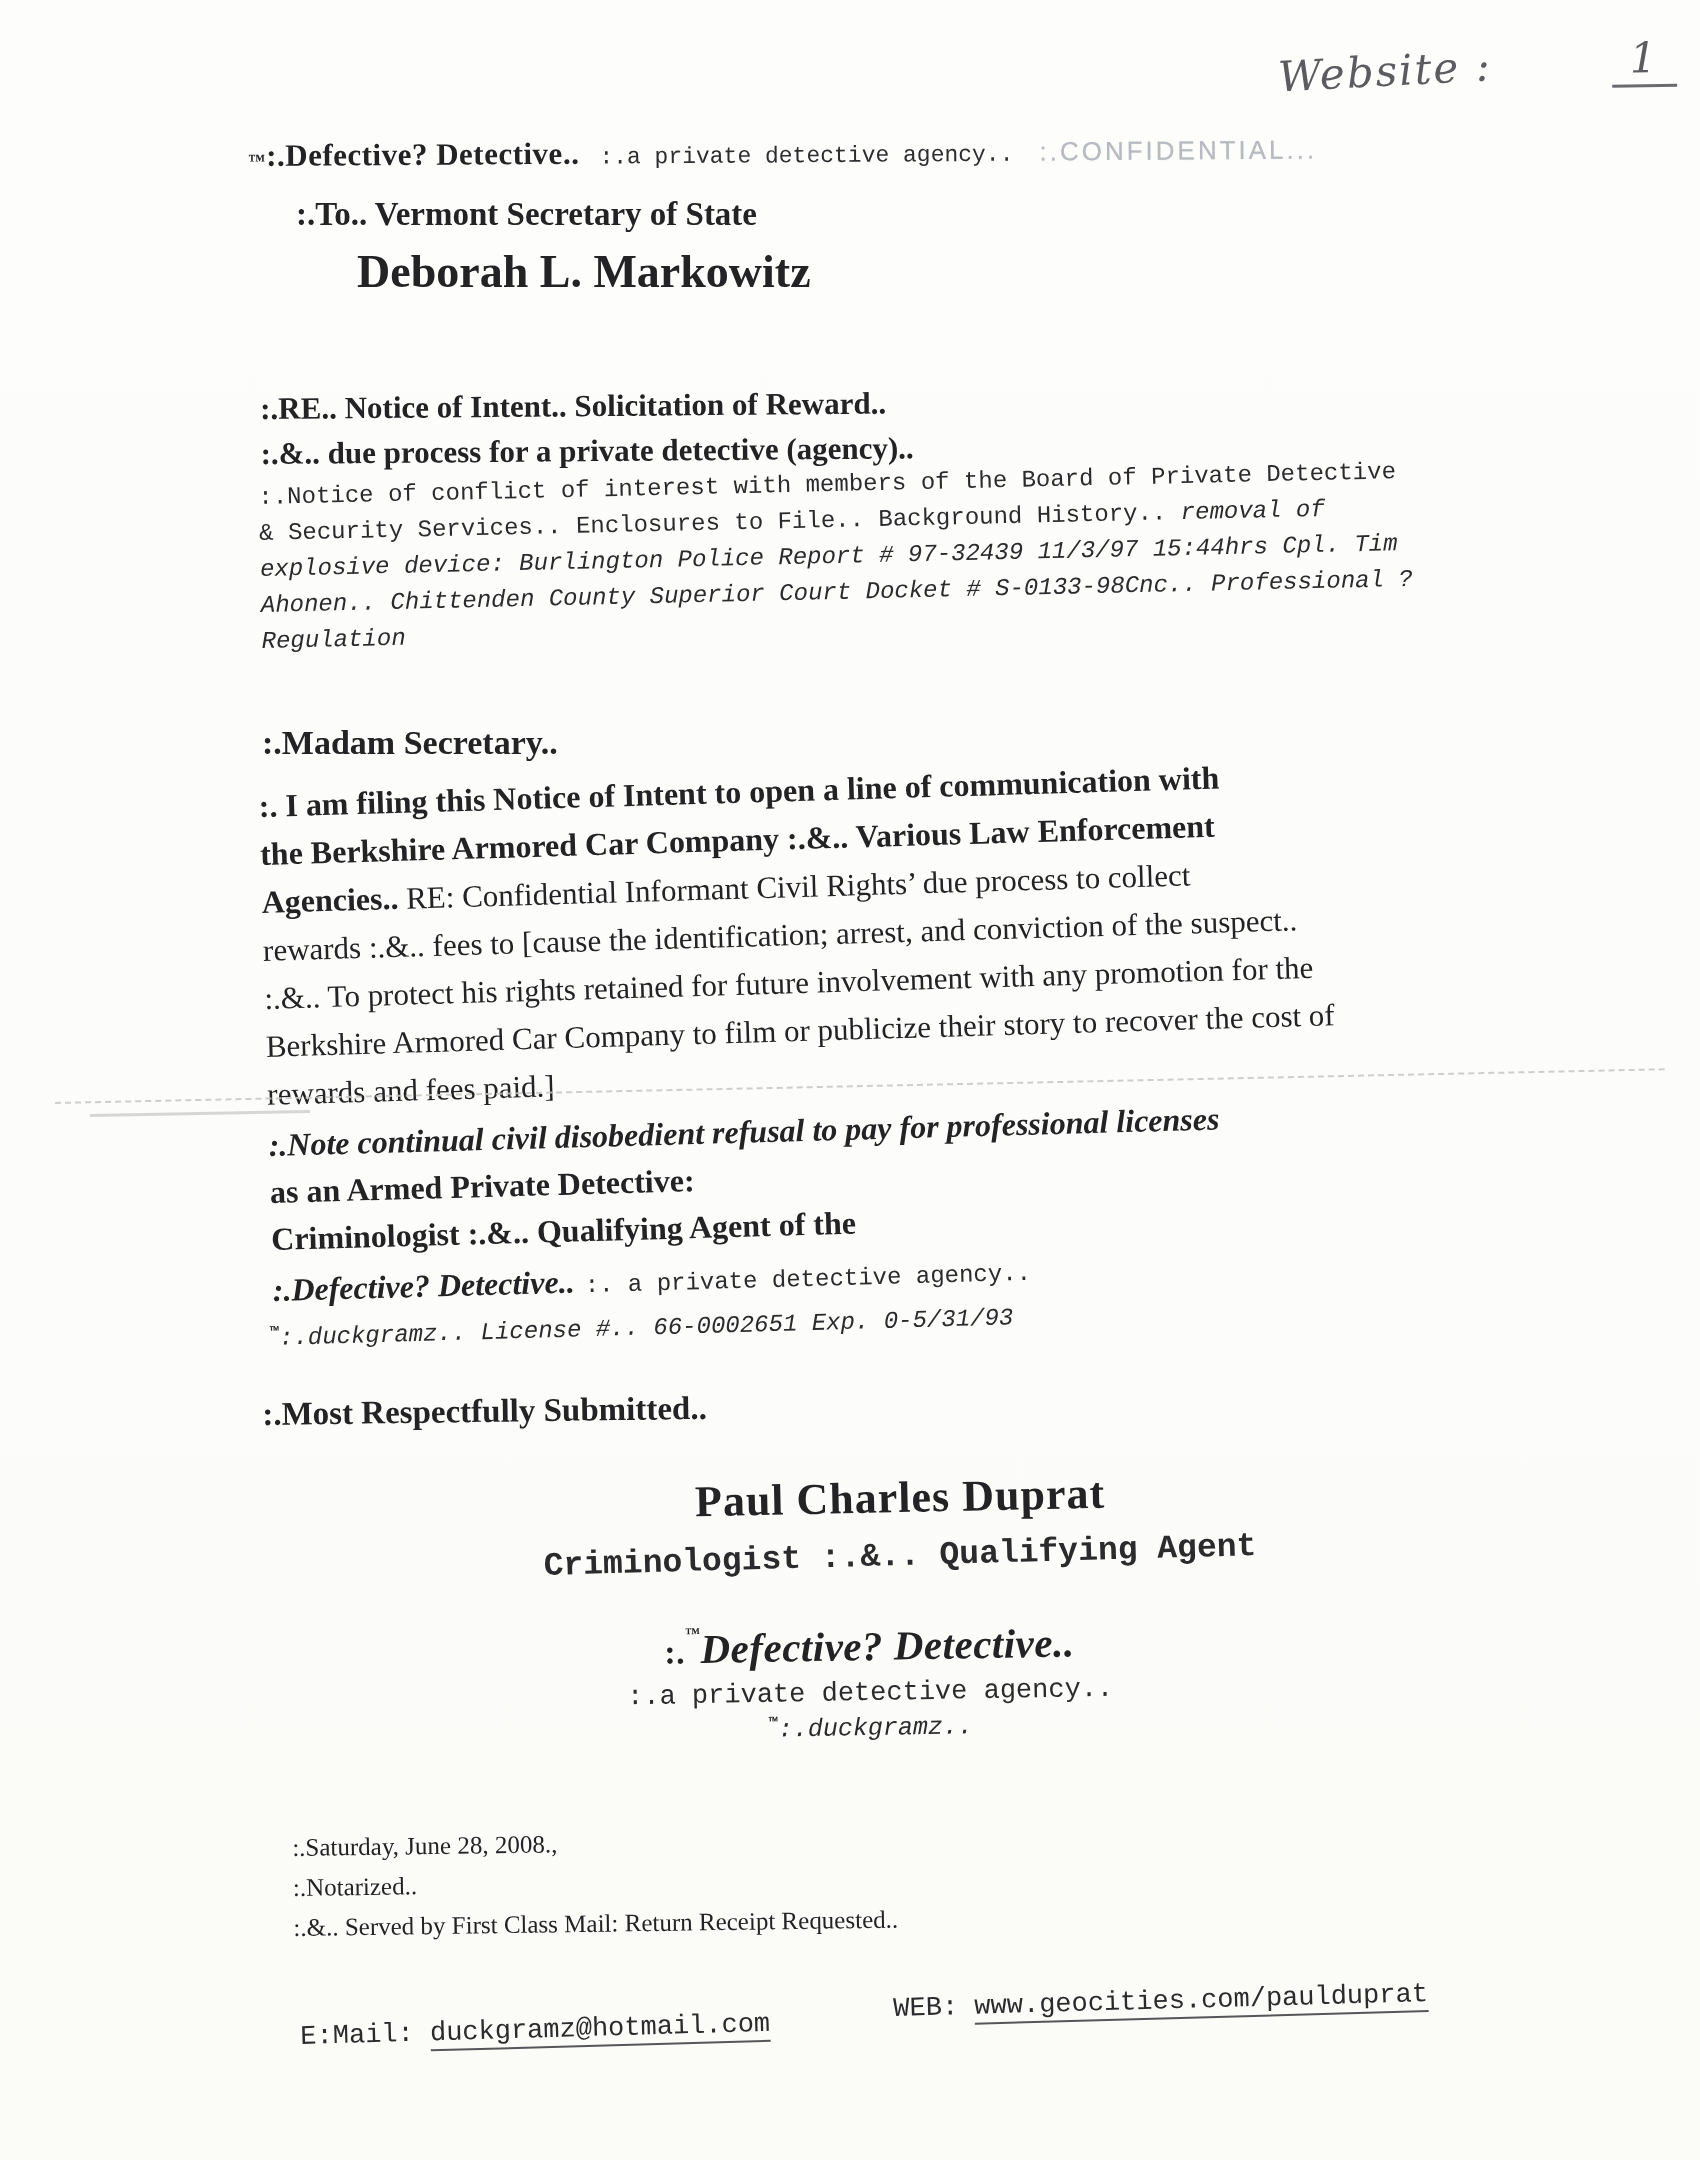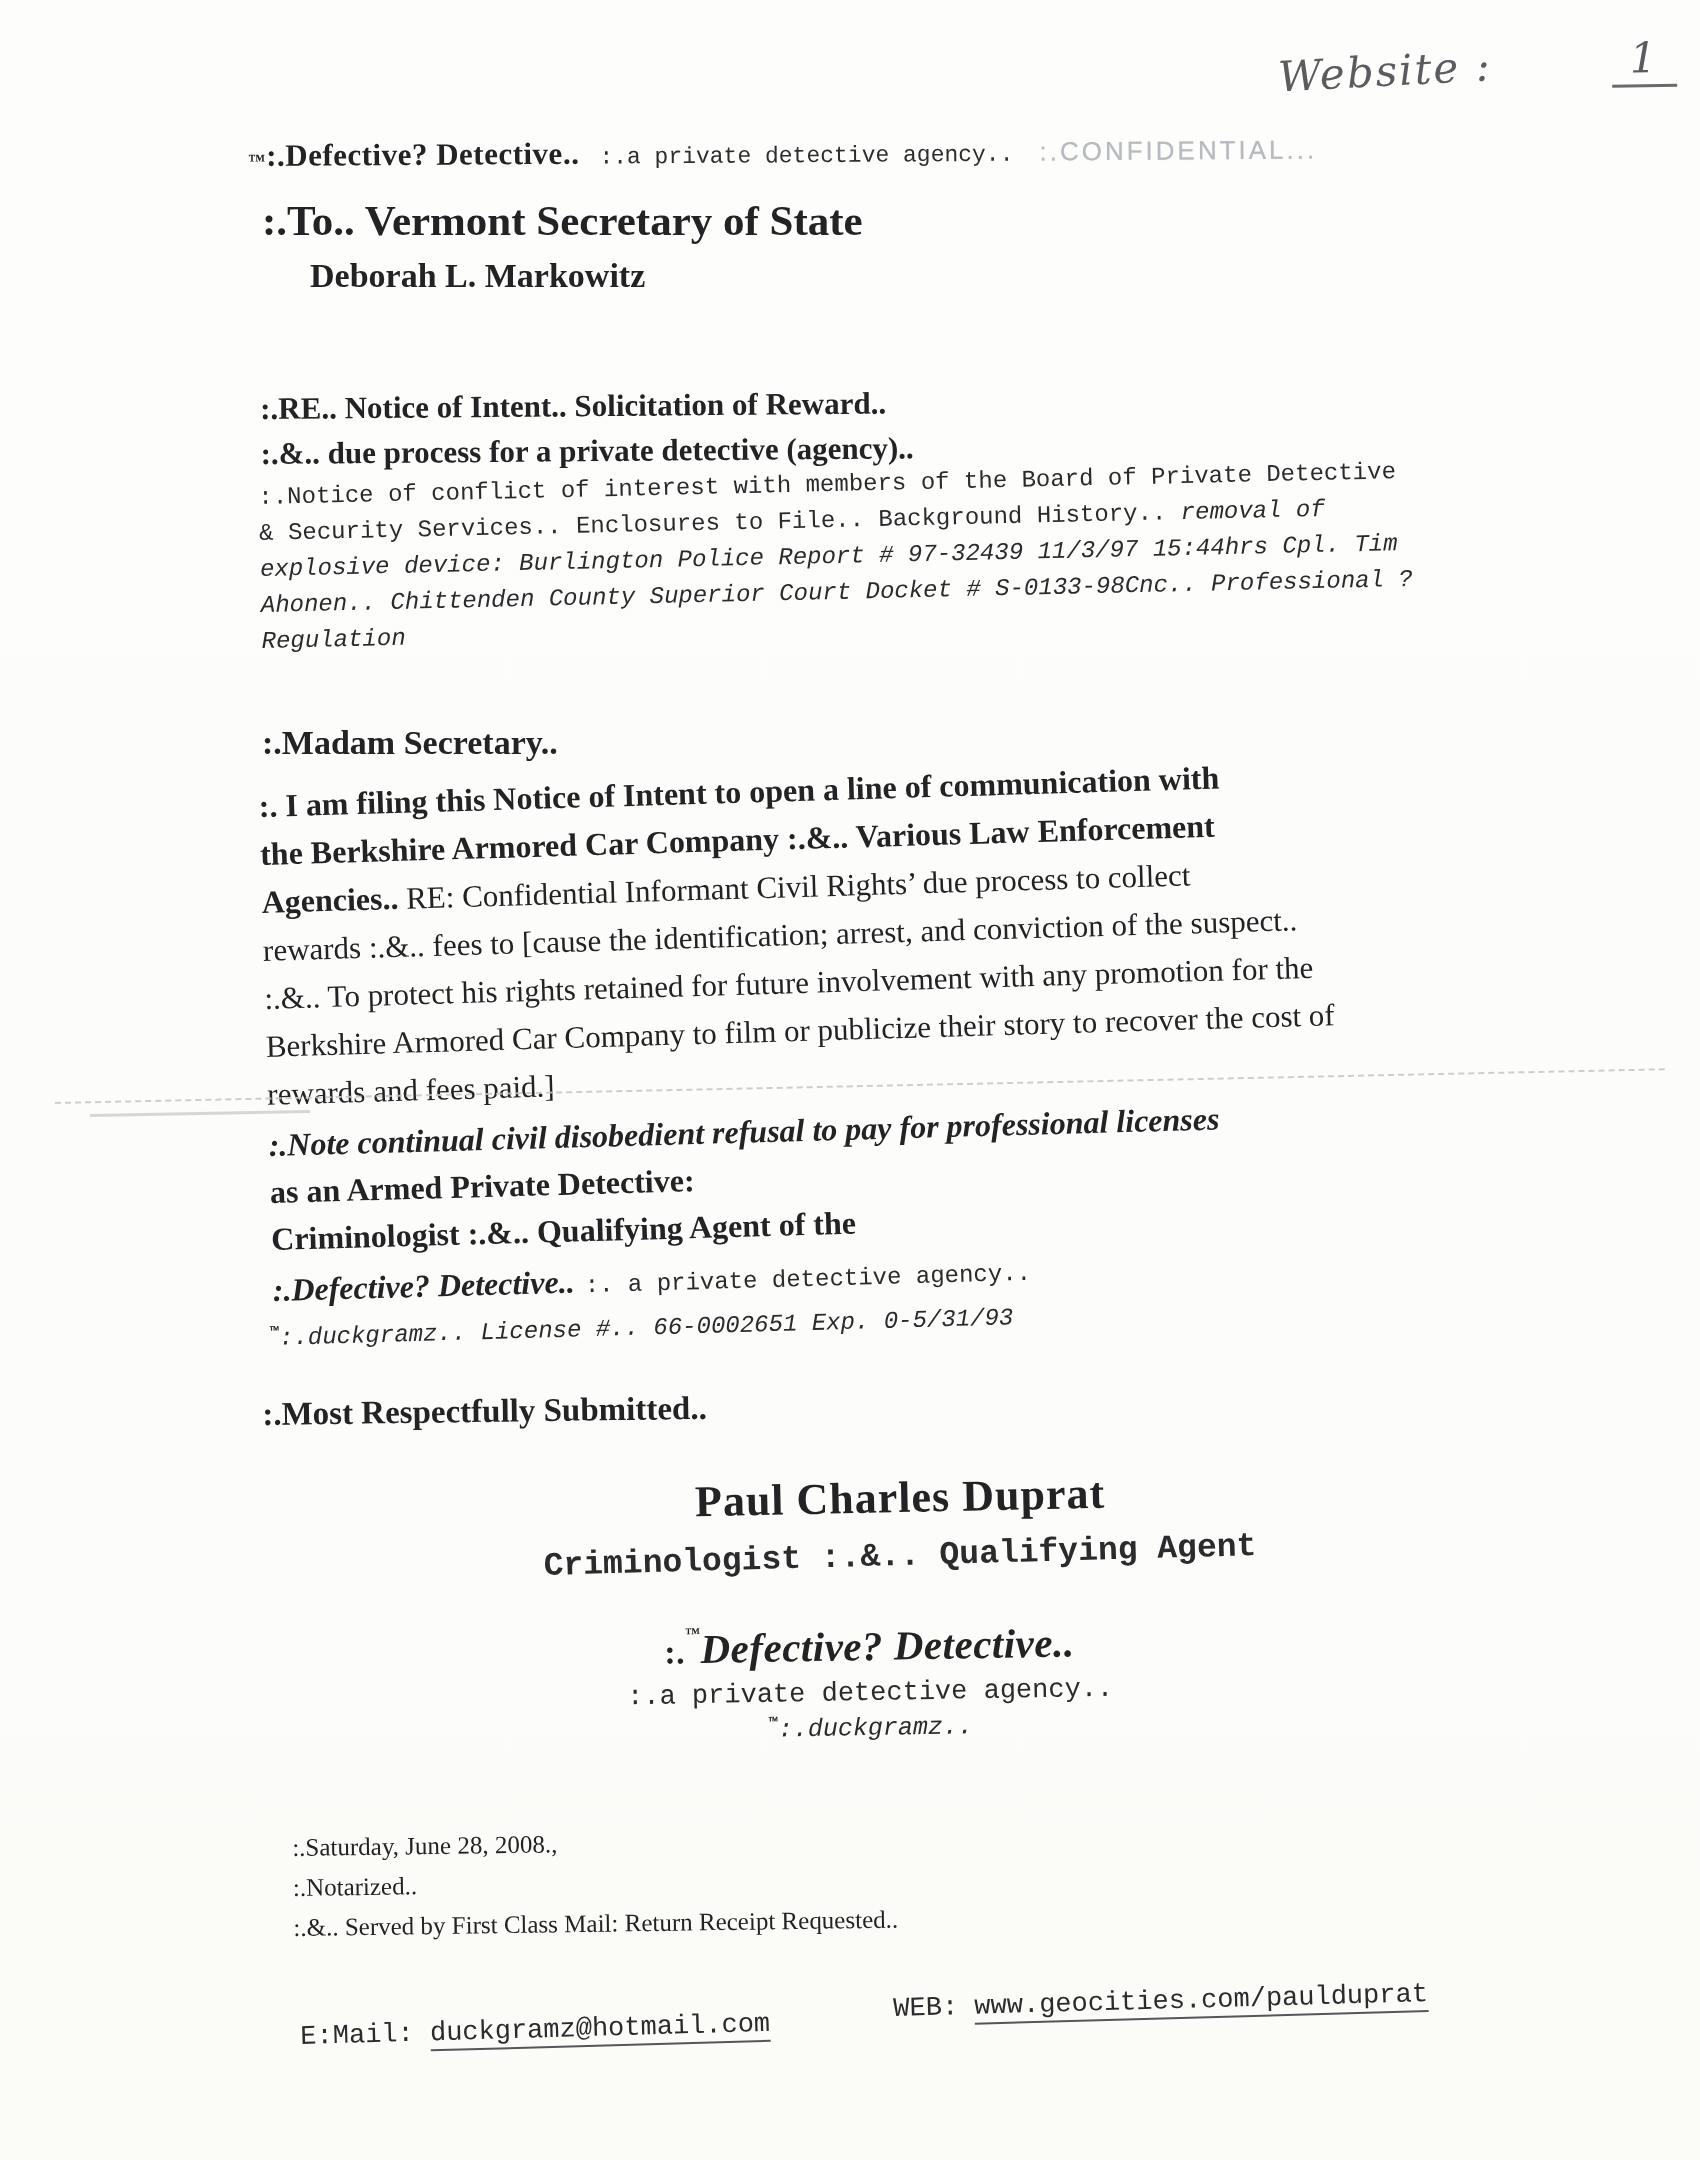--- a/index.html
+++ b/index.html
@@ -37,22 +37,22 @@
   .hdr-tm { font-size:17px; font-weight:bold; vertical-align:top; margin-right:1px; }
   .hdr-brand { font-size:31px; font-weight:bold; letter-spacing:0.5px; }
   .hdr-tagline { font-size:23px; color:#2e2e30; margin-left:20px; }
   .hdr-stamp {
     font-family:"Liberation Sans", sans-serif;
     font-size:26px; color:#b7bbbf; letter-spacing:3px; margin-left:26px;
     text-shadow:0 0 1px #c9cdd1;
   }
 
   .to-block { position:absolute; left:262px; top:196px; font-weight:bold; }
-  .to-line1 { font-size:43px; }
-  .to-line2 { font-size:34px; margin-left:48px; margin-top:12px; }
+  .to-line1 { font-size:33px;margin-left:34px; }
+  .to-line2 { font-size:46px; margin-left:95px; margin-top:12px; }
 
   .re-block {
     position:absolute; left:260px; top:386px; font-weight:bold;
     transform:rotate(-0.5deg); transform-origin:left top;
   }
   .re-line { font-size:31px; line-height:45px; white-space:nowrap; }
 
   .notice-para {
     position:absolute; left:258px; top:480px;
     font-size:24px; line-height:36px; color:#2b2b2d;

